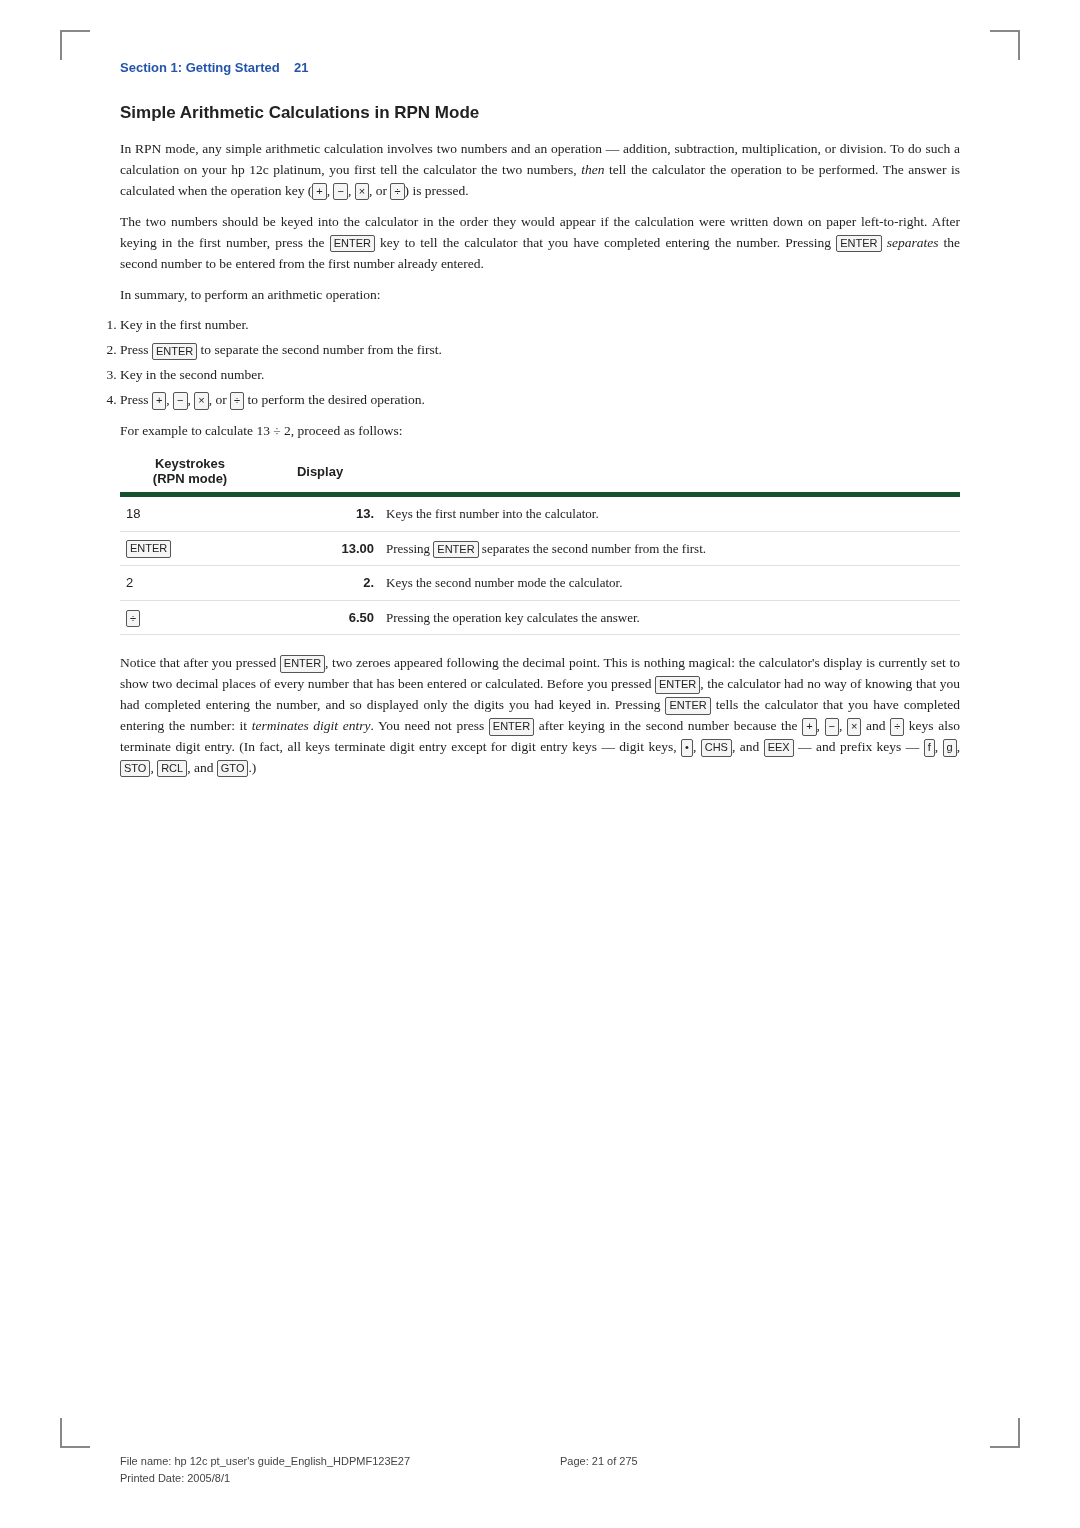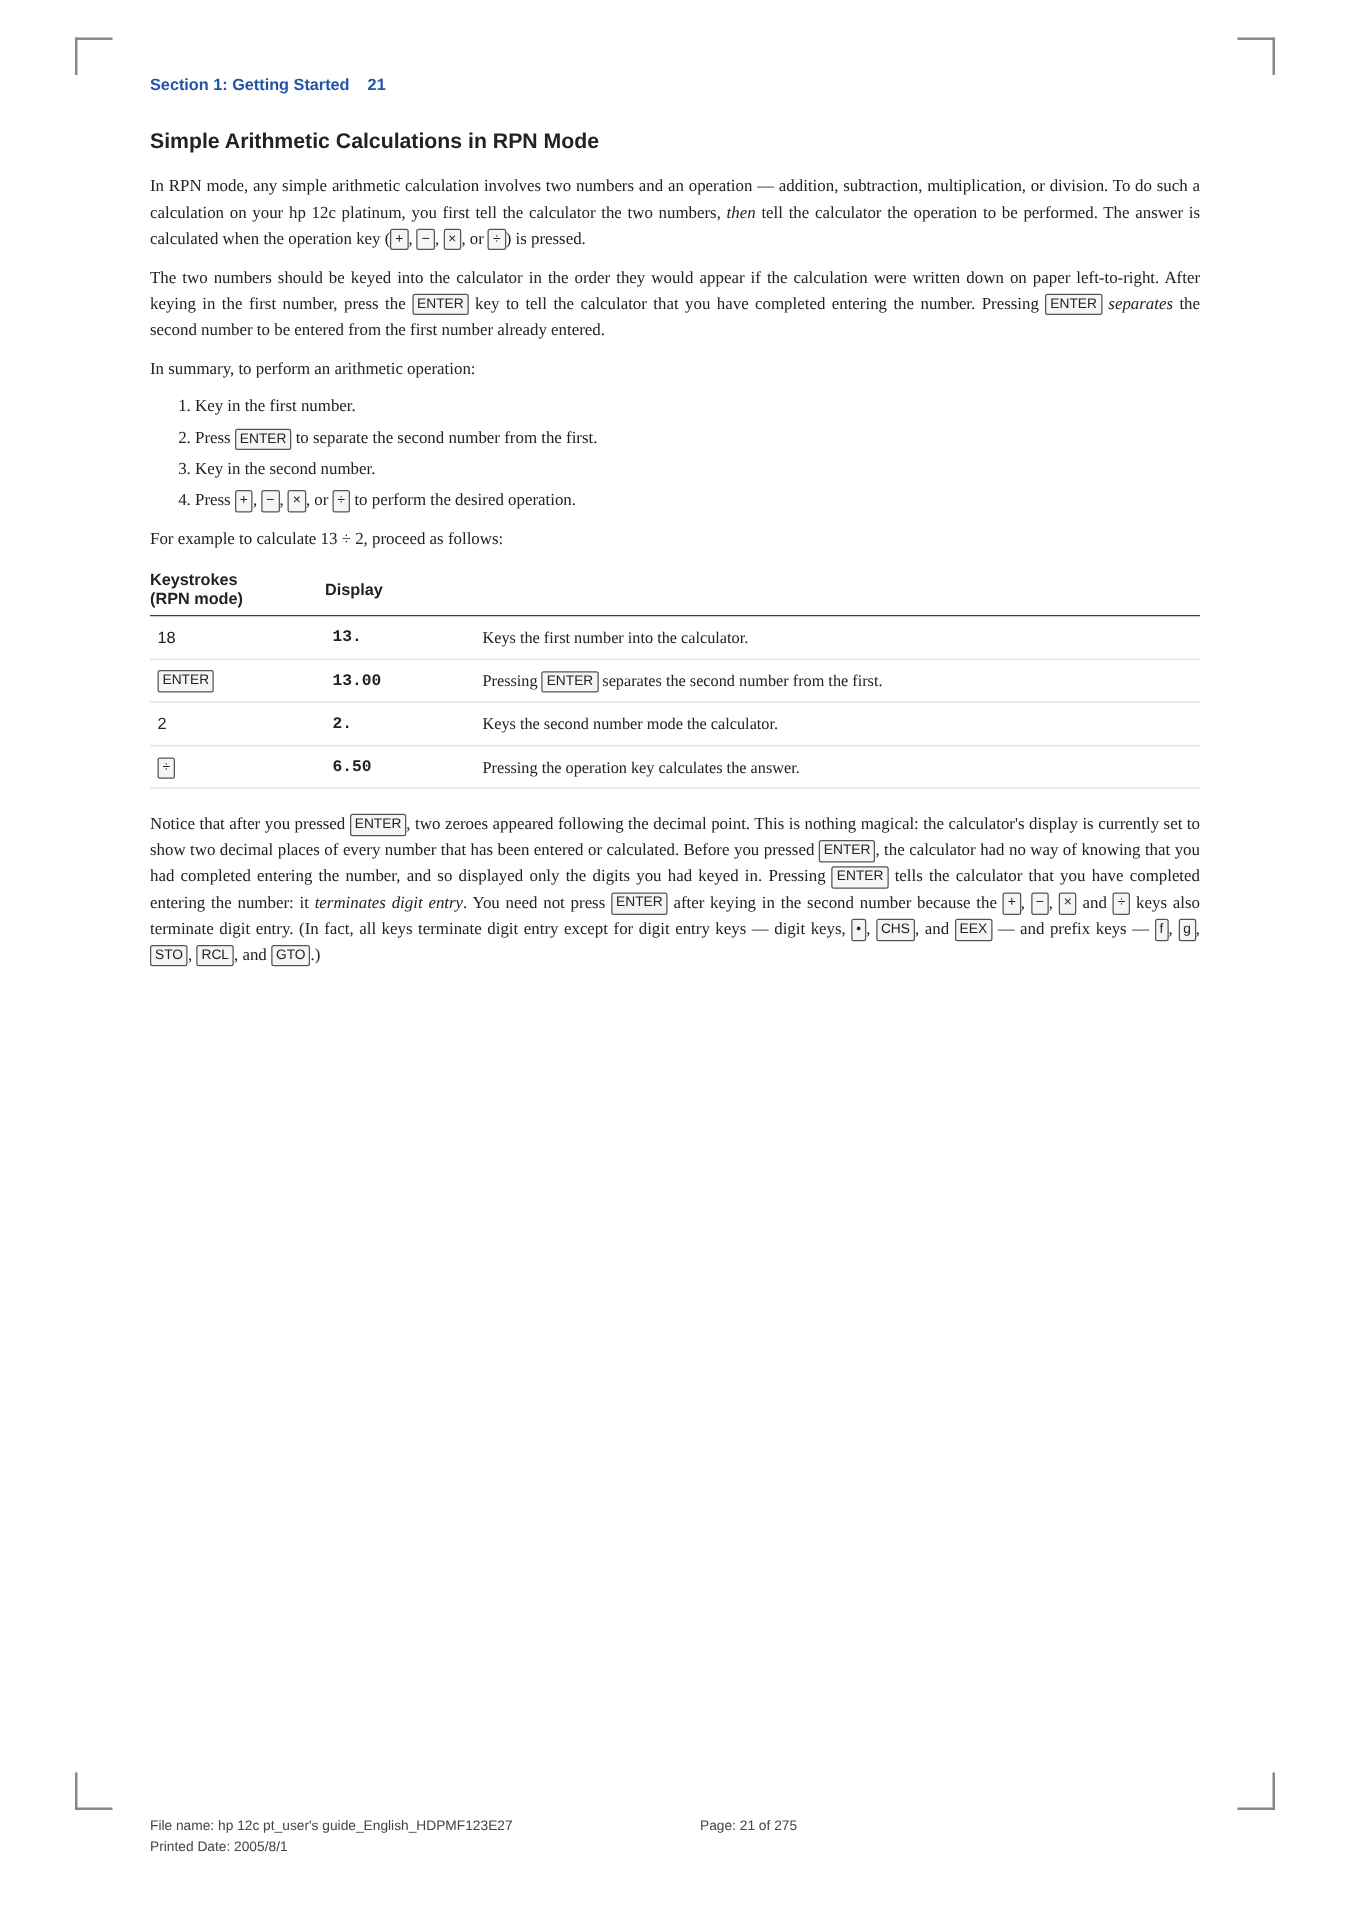--- a/index.html
+++ b/index.html
@@ -62,67 +62,67 @@
       font-family: Arial, Helvetica, sans-serif;
       background: #f5f5f5;
       border-radius: 2px;
       vertical-align: middle;
       line-height: 1.4;
     }
 
     em { font-style: italic; }
 
     ol {
-      margin-left: 36px;
       margin-bottom: 10px;
     }
     ol li {
       margin-bottom: 4px;
       line-height: 1.55;
     }
 
     .table-section {
       margin-top: 14px;
       margin-bottom: 18px;
     }
 
     table.keystroke-table {
       width: 100%;
       border-collapse: collapse;
     }
     table.keystroke-table thead tr th {
       font-family: Arial, Helvetica, sans-serif;
       font-size: 13px;
       font-weight: bold;
-      text-align: left;
+      text-align: center;
       padding-bottom: 6px;
-      border-bottom: 1px solid #14532d;
+      border-bottom: 5px solid #14532d;
     }
     table.keystroke-table thead tr th.col-keystrokes {
       width: 140px;
     }
     table.keystroke-table thead tr th.col-display {
       width: 120px;
     }
     table.keystroke-table thead tr th.col-desc {
     }
     table.keystroke-table tbody tr td {
       padding: 7px 6px;
       vertical-align: top;
       line-height: 1.5;
       border-bottom: 1px solid #e0e0e0;
     }
     table.keystroke-table tbody tr td.col-keystrokes {
       font-family: Arial, Helvetica, sans-serif;
       font-size: 13px;
     }
     table.keystroke-table tbody tr td.col-display {
-      font-family: Liberation Mono, monospace;
-      font-size: 13px;
-      font-weight: bold;
+      font-family: Liberation Sans, sans-serif;
+      font-size: 13px;
+      font-weight: bold;
+      text-align: right;
     }
     table.keystroke-table tbody tr td.col-desc {
       font-size: 13px;
       line-height: 1.5;
       margin-left: 36px;
     }
 
     .footer-section {
       position: absolute;
       bottom: 40px;

